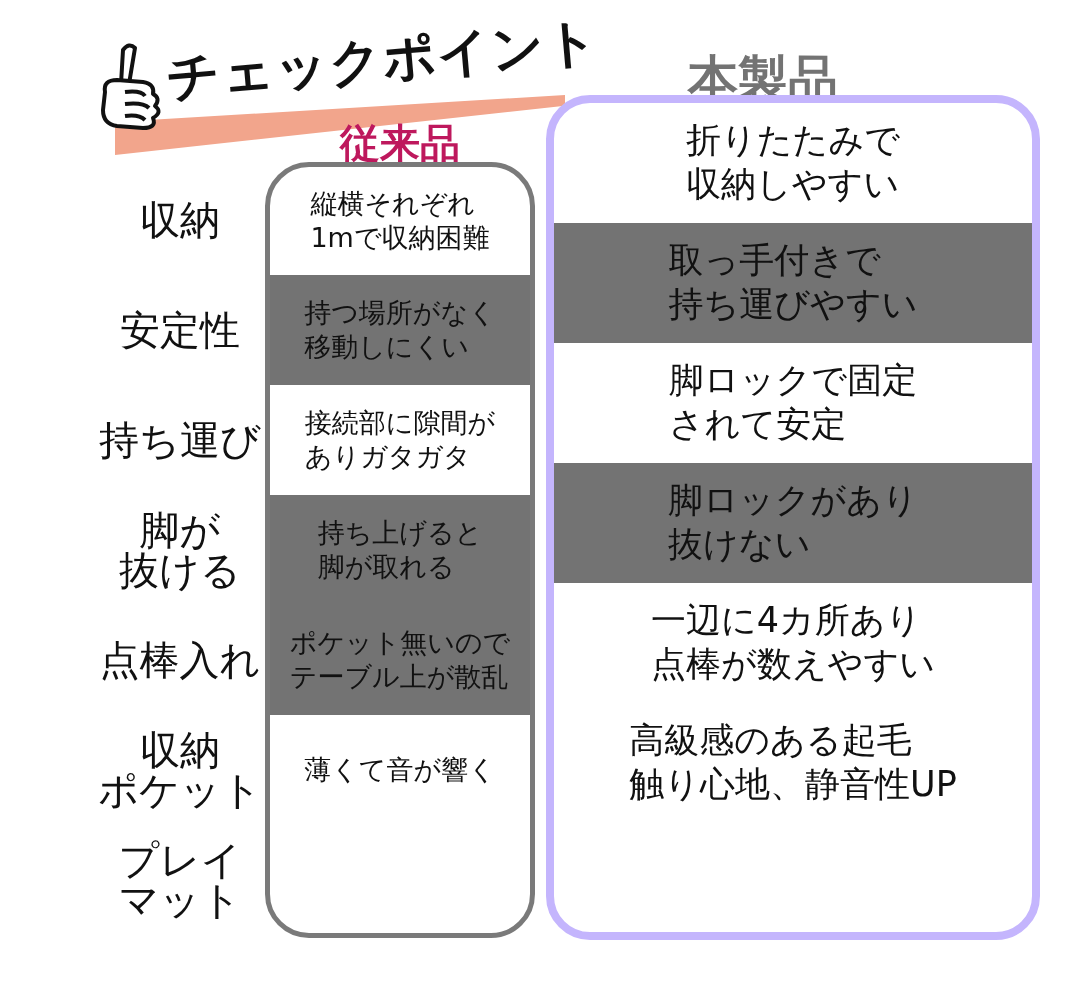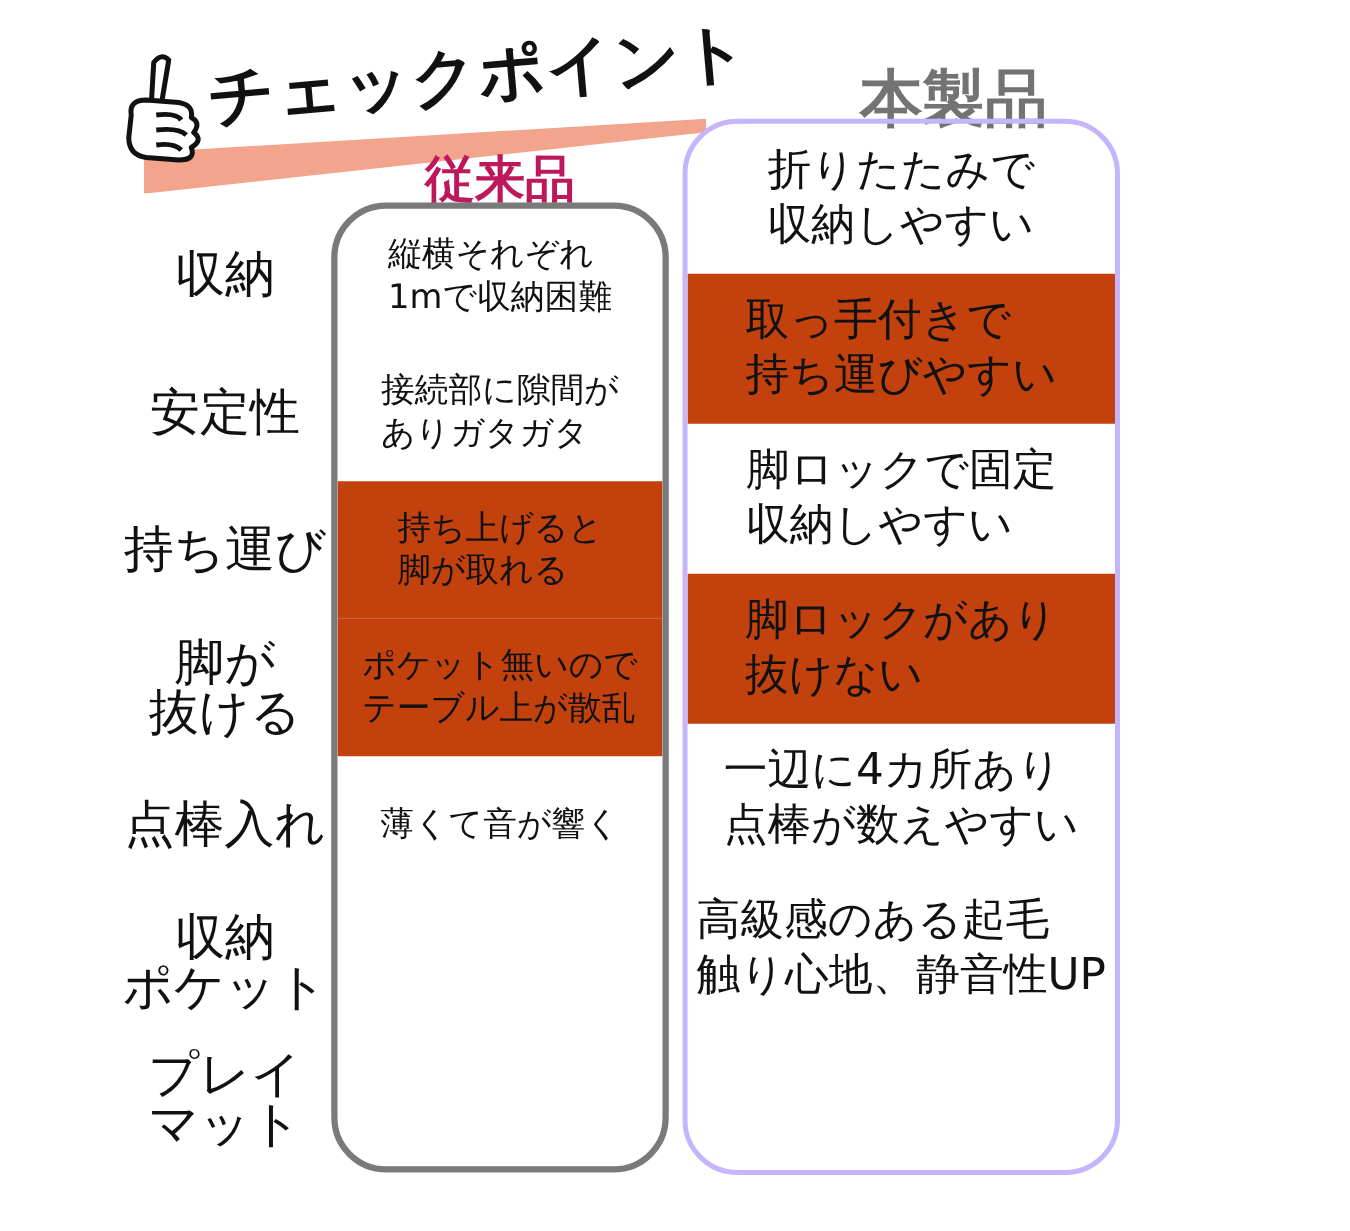--- a/index.html
+++ b/index.html
@@ -18,29 +18,29 @@
   .col-label.old { left: 265px; width: 270px; top: 116px; font-size: 40px; color: #be185d; }
   .col-label.new { left: 546px; width: 434px; top: 46px; font-size: 50px; color: #737373; }
 
   .cat-list { position: absolute; left: 95px; top: 165px; width: 170px; }
   .cat { height: 110px; display: flex; align-items: center; justify-content: center;
          text-align: center; font-size: 40px; line-height: 1.0; white-space: pre-line; }
 
   .box { position: absolute; overflow: hidden; box-sizing: border-box; }
   .box.old { left: 265px; top: 162px; width: 270px; height: 776px; border: 5px solid #7a7a7a;
              border-radius: 44px; }
-  .box.new { left: 546px; top: 95px; width: 350px; height: 845px; border: 4px solid #c4b5fd;
+  .box.new { left: 546px; top: 95px; width: 494px; height: 845px; border: 8px solid #c4b5fd;
              border-radius: 44px; }
 
   .row { display: flex; align-items: center; justify-content: center; text-align: center;
          white-space: pre-line; box-sizing: border-box; }
   .box.old .row { height: 110px; font-size: 27px; line-height: 1.25; }
   .box.old .row:first-child { height: 108px; }
   .box.new .row { height: 120px; font-size: 35px; line-height: 1.25; }
-  .row.shaded { background: #c2410c; }
+  .row.shaded { background: #737373; }
   .row .txt { display: inline-block; text-align: left; }
 </style>
 </head>
 <body>
 
 <div class="header">
   <div class="band"></div>
   <svg class="hand" viewBox="0 0 80 95">
     <g fill="#fff" stroke="#111" stroke-width="4" stroke-linejoin="round">
       <path d="M28 10 Q34 2 40 8 L34 44 Q30 48 26 44 Z"></path>
@@ -63,35 +63,37 @@
   <div class="cat">点棒入れ</div>
   <div class="cat">収納
 ポケット</div>
   <div class="cat">プレイ
 マット</div>
 </div>
 
 <div class="box old">
   <div class="row"><span class="txt">縦横それぞれ
 1mで収納困難</span></div>
+  <div class="row shaded"><span class="txt">持つ場所がなく
+移動しにくい</span></div>
   <div class="row"><span class="txt">接続部に隙間が
 ありガタガタ</span></div>
   <div class="row shaded"><span class="txt">持ち上げると
 脚が取れる</span></div>
   <div class="row shaded"><span class="txt">ポケット無いので
 テーブル上が散乱</span></div>
   <div class="row"><span class="txt">薄くて音が響く</span></div>
 </div>
 
 <div class="box new">
   <div class="row"><span class="txt">折りたたみで
 収納しやすい</span></div>
   <div class="row shaded"><span class="txt">取っ手付きで
 持ち運びやすい</span></div>
   <div class="row"><span class="txt">脚ロックで固定
-収納しやすい</span></div>
+されて安定</span></div>
   <div class="row shaded"><span class="txt">脚ロックがあり
 抜けない</span></div>
   <div class="row"><span class="txt">一辺に4カ所あり
 点棒が数えやすい</span></div>
   <div class="row"><span class="txt">高級感のある起毛
 触り心地、静音性UP</span></div>
 </div>
 
 </body></html>

